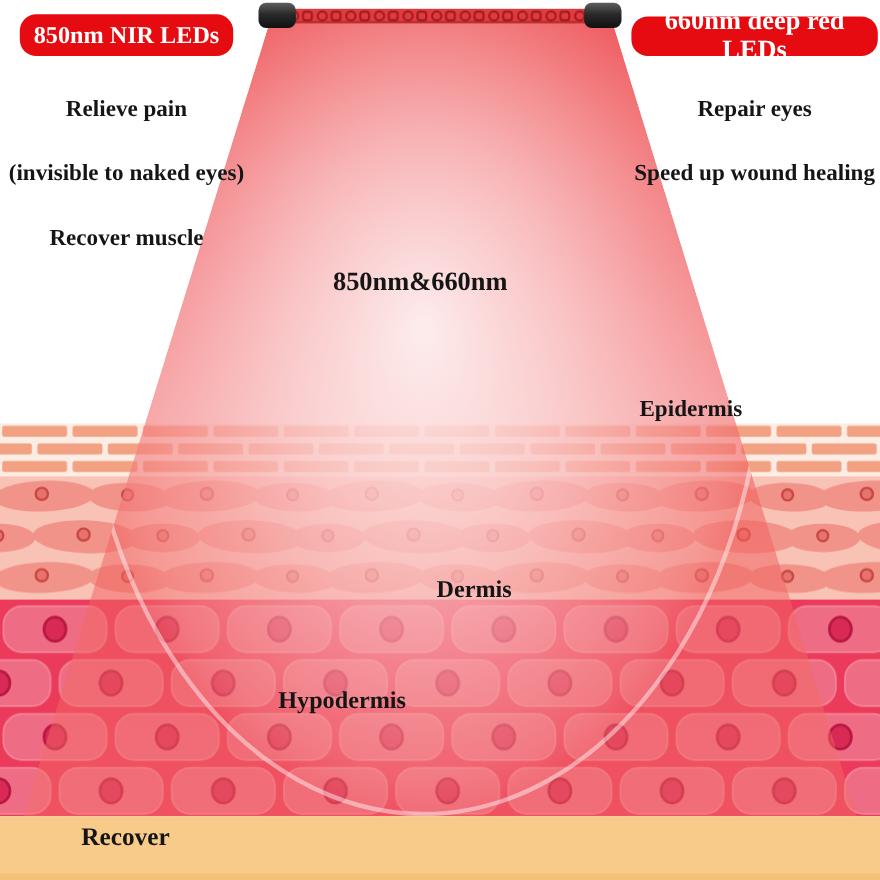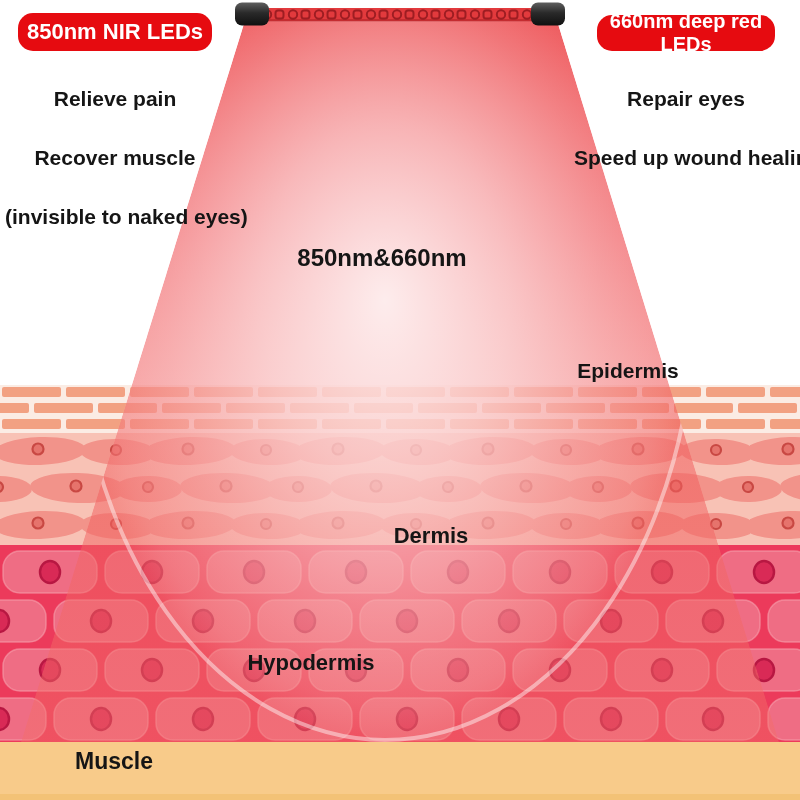--- a/index.html
+++ b/index.html
@@ -1,40 +1,40 @@
 <!DOCTYPE html>
 <html><head>
 <meta charset="utf-8">
 <style>
   html,body{margin:0;padding:0;background:#fff;}
   .stage{
     position:relative;width:800px;height:800px;background:#ffffff;
-    font-family:Liberation Sans, sans-serif;overflow:hidden;
+    font-family:Liberation Serif, serif;overflow:hidden;
   }
   .scene{position:absolute;left:0;top:0;}
   .panel{position:absolute;text-align:center;color:#151515;font-weight:700;}
   .badge{
     background:#e60b10;color:#ffffff;font-weight:700;border-radius:15px;
     display:flex;align-items:center;justify-content:center;margin:0 auto;
   }
   .panel-left{left:5px;top:13px;width:220px;}
   .panel-left .badge{width:194px;height:38px;font-size:22px;}
   .panel-right{left:574px;top:15px;width:224px;}
-  .panel-right .badge{width:178px;height:36px;font-size:20px;}
+  .panel-right .badge{width:224px;height:36px;font-size:24px;}
   .sub{font-size:21px;line-height:23px;white-space:nowrap;margin-top:36px;}
   .panel-left .sub:first-of-type{margin-top:8px;}
   .panel-right .sub:first-of-type{margin-top:9px;}
   .label{
     position:absolute;transform:translateX(-50%);font-weight:700;
     color:#151515;white-space:nowrap;pointer-events:none;
   }
   .lbl-beam{left:382px;top:244px;font-size:24px;}
   .lbl-epidermis{left:581px;top:359px;font-size:21px;margin-left:47px;}
   .lbl-dermis{left:431px;top:495px;font-size:22px;margin-top:28px;}
-  .lbl-hypodermis{left:311px;top:650px;font-size:22px;}
+  .lbl-hypodermis{left:311px;top:624px;font-size:22px;}
   .lbl-muscle{left:114px;top:748px;font-size:23px;}
 </style>
 </head>
 <body>
 
 <div class="stage">
 
   <svg class="scene" width="800" height="800" viewBox="0 0 800 800">
     <defs>
       <clipPath id="coneClip">
@@ -123,28 +123,28 @@
       <rect x="262" y="8" width="280" height="13" fill="url(#chain)"></rect>
       <rect x="262" y="19" width="280" height="2.5" fill="rgba(140,20,25,0.35)"></rect>
       <rect x="235" y="2.5" width="34" height="23" rx="7" fill="url(#capGrad)"></rect>
       <rect x="531" y="2.5" width="34" height="23" rx="7" fill="url(#capGrad)"></rect>
     </g>
   </svg>
 
   <div class="panel panel-left">
     <div class="badge">850nm NIR LEDs</div>
     <div class="sub">Relieve pain</div>
+    <div class="sub">(invisible to naked eyes)</div>
     <div class="sub">Recover muscle</div>
-    <div class="sub">(invisible to naked eyes)</div>
   </div>
 
   <div class="panel panel-right">
     <div class="badge">660nm deep red LEDs</div>
     <div class="sub">Repair eyes</div>
     <div class="sub">Speed up wound healing</div>
   </div>
 
   <div class="label lbl-beam">850nm&amp;660nm</div>
   <div class="label lbl-epidermis">Epidermis</div>
   <div class="label lbl-dermis">Dermis</div>
   <div class="label lbl-hypodermis">Hypodermis</div>
-  <div class="label lbl-muscle">Muscle</div>
+  <div class="label lbl-muscle">Recover</div>
 </div>
 
 </body></html>

